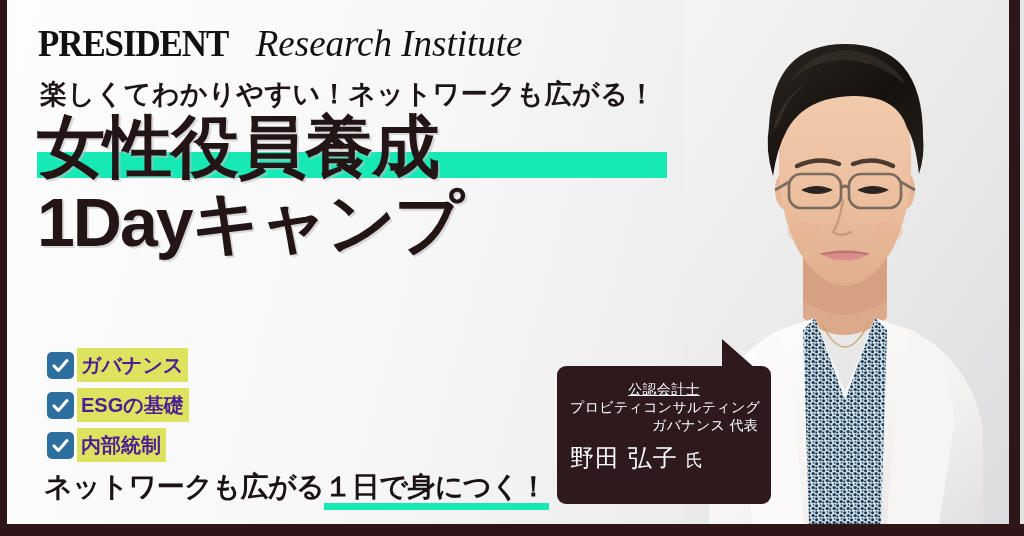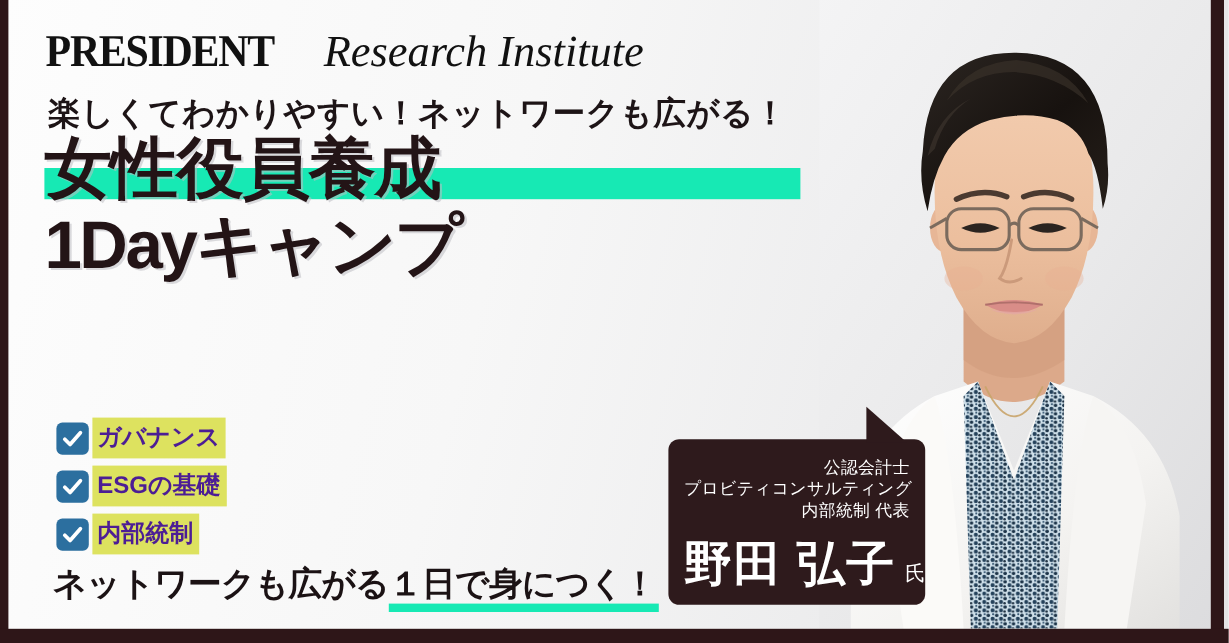--- a/index.html
+++ b/index.html
@@ -44,40 +44,40 @@
     color:#111;
   }
   .logo .lg-bold {
     font-weight:bold; font-size:38px; letter-spacing:-1.2px;
     font-stretch:condensed;
     display:inline-block;
     transform:scaleX(0.92); transform-origin:left center;
   }
   .logo .lg-ital {
     font-style:italic; font-size:37px; letter-spacing:0px;
-    margin-left:25px;
+    margin-left:11px;
   }
 
   
   .subtitle {
     position:absolute; left:40px; top:76px;
     font-size:27px; font-weight:bold; color:#1d1416;
     letter-spacing:0.5px; white-space:nowrap;
   }
 
   
   .headline { position:absolute; left:37px; top:112px; }
   .hl-line { position:relative; white-space:nowrap; line-height:1.0; }
   .hl-line .hl-hi {
     position:absolute; left:0; bottom:2px; height:26px;
     background:#17e9b4; z-index:0;
   }
   .hl-line .hl-txt {
     position:relative; z-index:1;
-    font-size:56px; font-weight:bold; color:#231416;
+    font-size:68px; font-weight:bold; color:#231416;
     letter-spacing:-1px;
     text-shadow:2px 2px 0 rgba(190,190,195,0.55);
   }
   .hl-line-1 { margin-bottom:8px; }
   .hl-line-1 .hl-hi { width:630px; }
   .hl-line-2 .hl-txt { letter-spacing:-2px; }
 
   
   .checklist { position:absolute; left:47px; top:348px; }
   .check-row {
@@ -128,28 +128,28 @@
     border-bottom:30px solid #2e1a1c;
   }
   .speaker-inner {
     position:absolute; inset:0; padding:14px 13px 0 13px;
     color:#ffffff; text-align:right;
   }
   .sp-line {
     font-size:14px; line-height:18px; font-weight:normal;
     letter-spacing:0.3px; white-space:nowrap;
   }
-  .sp-line-1 { text-align:right; }
+  .sp-line-1 { text-align:center;text-decoration:underline; }
   .sp-line-2 { text-align:right; }
   .sp-line-3 { text-align:right; }
   .sp-name-row {
     margin-top:8px; text-align:left; white-space:nowrap;
   }
   .sp-name {
-    font-size:40px; font-weight:bold; letter-spacing:1px;
+    font-size:24px; font-weight:normal; letter-spacing:1px;
   }
   .sp-suffix {
     font-size:17px; font-weight:normal; margin-left:8px;
   }
 </style>
 </head>
 <body>
 
 <div id="banner">
 
@@ -284,20 +284,20 @@
   <div class="tagline">
     <span>ネットワークも広がる</span><span class="tl-under">１日で身につく！</span>
   </div>
 
   <div class="speaker">
     <div class="speaker-bg"></div>
     <div class="speaker-tail"></div>
     <div class="speaker-inner">
       <div class="sp-line sp-line-1">公認会計士</div>
       <div class="sp-line sp-line-2">プロビティコンサルティング</div>
-      <div class="sp-line sp-line-3">内部統制 代表</div>
+      <div class="sp-line sp-line-3">ガバナンス 代表</div>
       <div class="sp-name-row">
         <span class="sp-name">野田 弘子</span><span class="sp-suffix">氏</span>
       </div>
     </div>
   </div>
 
 </div>
 
 </body></html>

